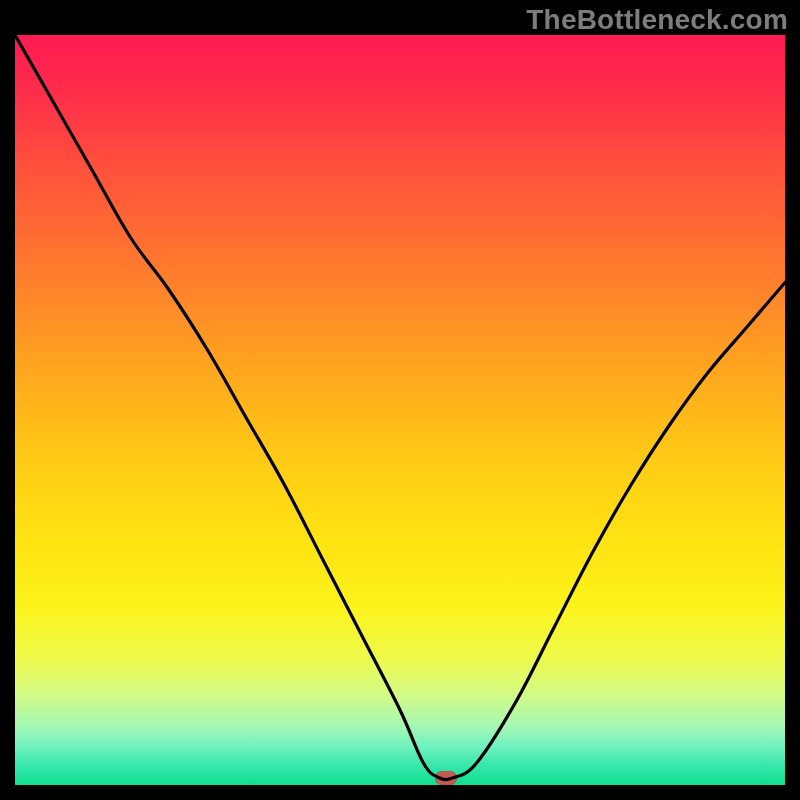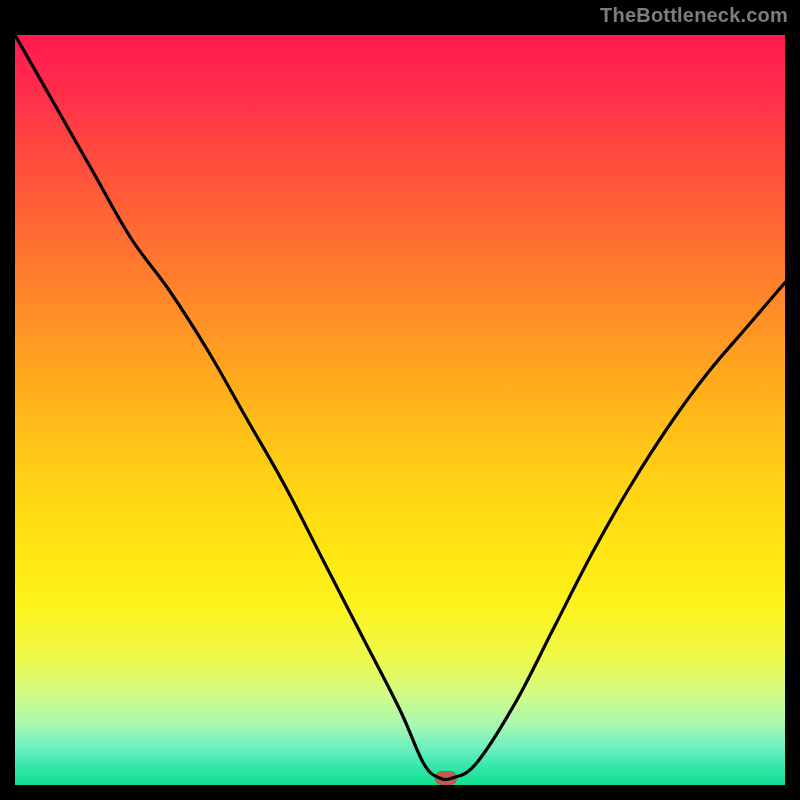--- a/index.html
+++ b/index.html
@@ -8,21 +8,21 @@
     position: relative;
     width: 800px;
     height: 800px;
     background: #000;
   }
   .watermark {
     position: absolute;
     top: 4px;
     right: 12px;
     font-family: Arial, Helvetica, sans-serif;
-    font-size: 20px;
+    font-size: 28px;
     font-weight: 600;
     color: #7d7d7d;
     letter-spacing: 0.2px;
     z-index: 20;
   }
   .plot {
     position: absolute;
     left: 15px;
     top: 35px;
     width: 770px;

